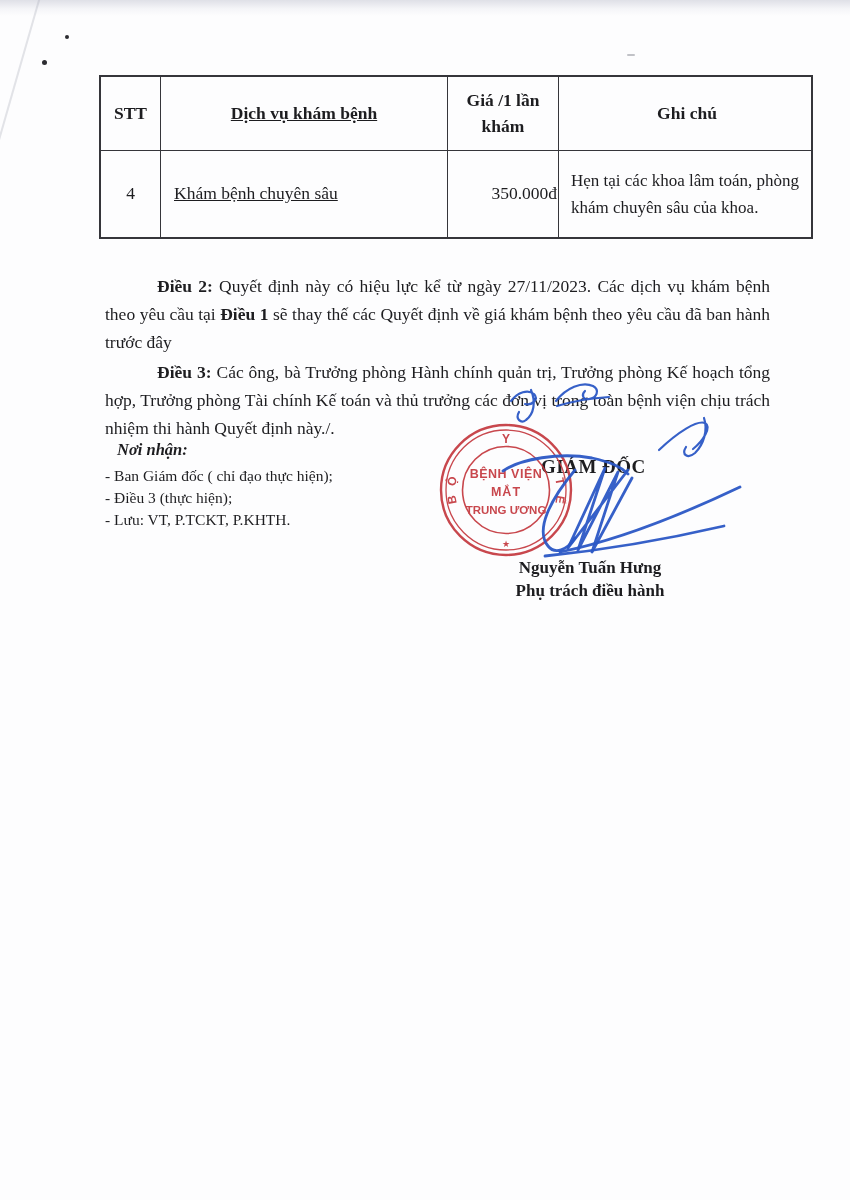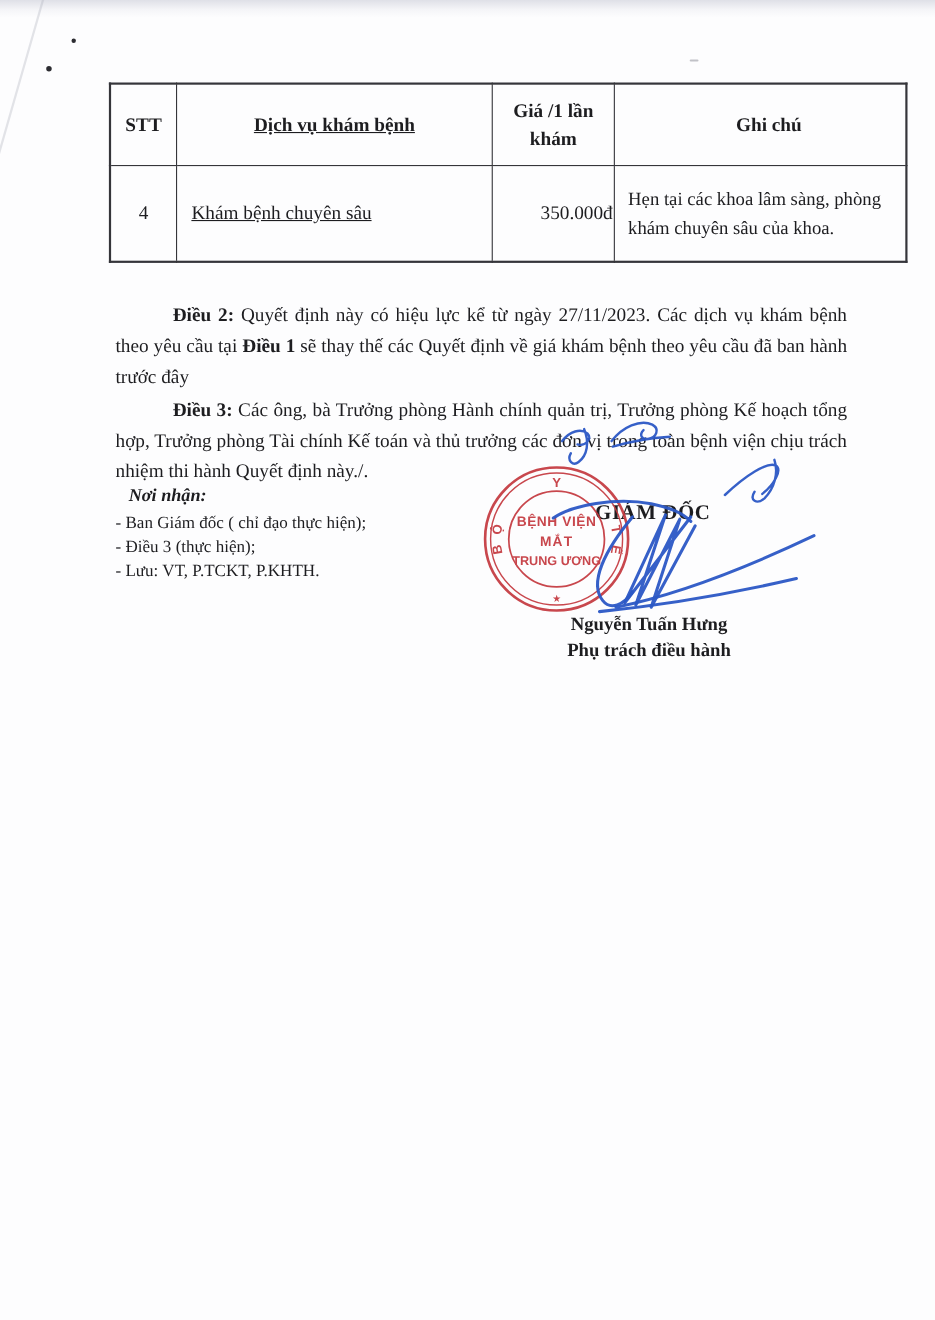--- a/index.html
+++ b/index.html
@@ -61,27 +61,27 @@
 <div class="speck s1"></div>
 <div class="speck s2"></div>
 <div class="speck s3"></div>
 
 <table class="price-table">
   <tbody>
       <tr class="row-header">
     <th class="cell-stt">STT</th>
     <th class="cell-service">Dịch vụ khám bệnh</th>
     <th class="cell-price">Giá /1 lần khám</th>
-    <th class="cell-note" style="text-align:center;padding-left:20px;">Ghi chú</th>
+    <th class="cell-note" style="text-align:center;padding-left:8px;">Ghi chú</th>
   </tr>
   <tr class="row-data">
     <td class="cell-stt">4</td>
     <td class="cell-service">Khám bệnh chuyên sâu</td>
     <td class="cell-price">350.000đ</td>
-    <td class="cell-note">Hẹn tại các khoa lâm sàng, phòng khám chuyên sâu của khoa.</td>
+    <td class="cell-note">Hẹn tại các khoa lâm toán, phòng khám chuyên sâu của khoa.</td>
   </tr>
 </tbody>
   </table>
 
 <p class="para p-dieu2"><span class="bold">Điều 2:</span>
 <span>Quyết định này có hiệu lực kể từ ngày 27/11/2023. Các dịch vụ khám bệnh theo yêu cầu tại</span>
 <span class="bold">Điều 1</span>
 <span>sẽ thay thế các Quyết định về giá khám bệnh theo yêu cầu đã ban hành trước đây</span></p>
 
 <p class="para p-dieu3"><span class="bold">Điều 3:</span>

